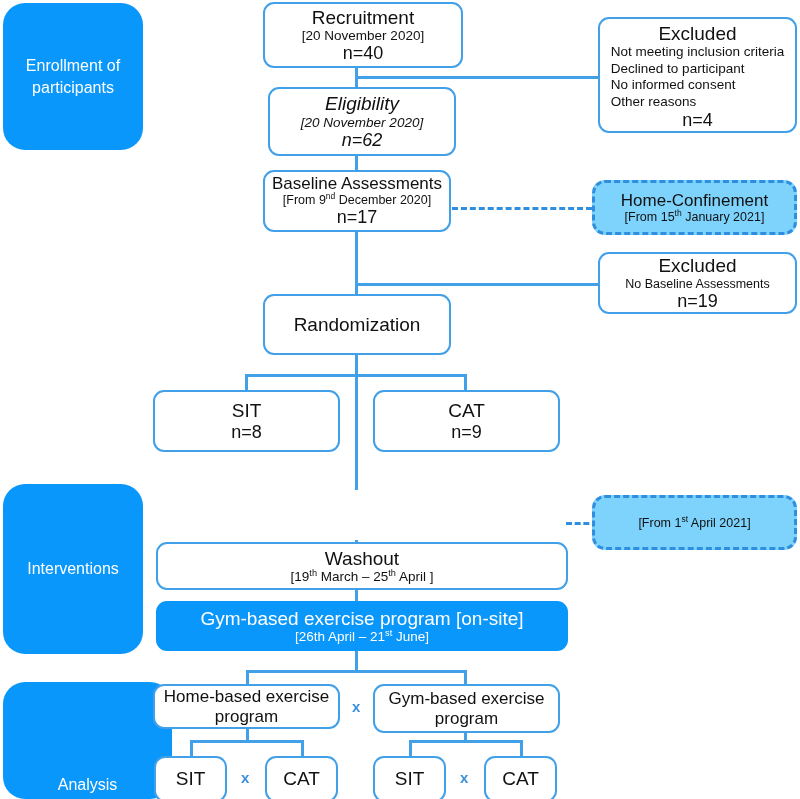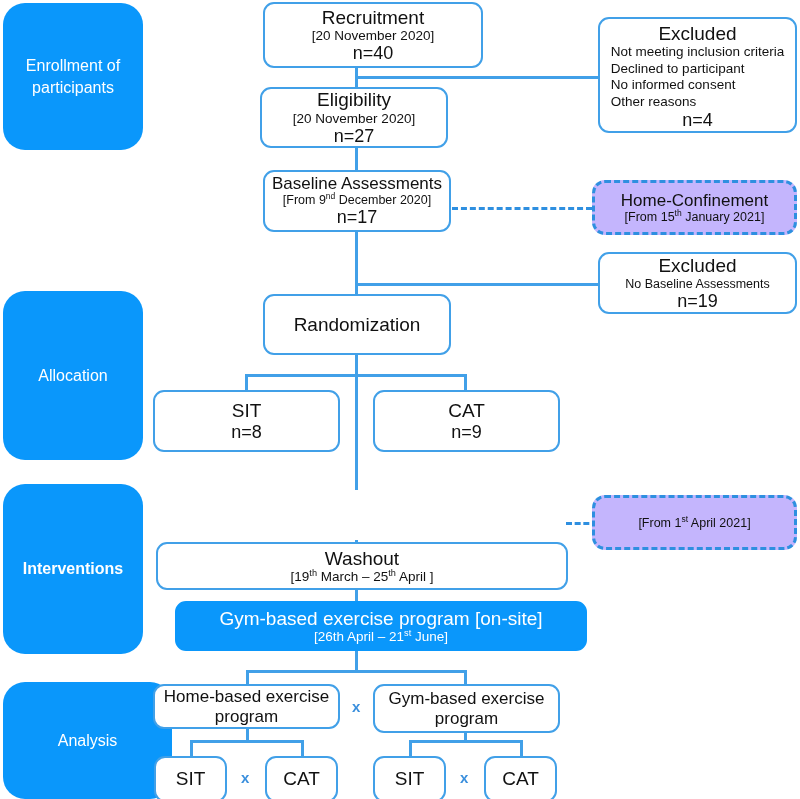--- a/index.html
+++ b/index.html
@@ -33,21 +33,21 @@
     border-radius: 11px;
     color: #111111;
   }
   .box-filled {
     background: #0a97fb;
     border: 2px solid #0a97fb;
     border-radius: 11px;
     color: #ffffff;
   }
   .box-dashed {
-    background: #c4b5fd;
+    background: #7dd3fc;
     border: 3px dashed #2e8fe0;
     border-radius: 13px;
     color: #111111;
   }
   .stage {
     position: absolute;
     box-sizing: border-box;
     background: #0a97fb;
     border-radius: 22px;
     color: #ffffff;
@@ -98,27 +98,24 @@
   }
 </style>
 </head>
 <body>
 
 <div id="canvas">
 
   <div class="stage" style="left:3px; top:3px; width:140px; height:147px;">
     <span>Enrollment of participants</span>
   </div>
-  <div class="stage" style="left:3px; top:291px; width:140px; height:169px;">
-    <span>Allocation</span>
-  </div>
-  <div class="stage" style="left:3px; top:484px; width:140px; height:170px;font-weight:bold;">
+  <div class="stage" style="left:3px; top:484px; width:140px; height:170px;">
     <span>Interventions</span>
   </div>
-  <div class="stage" style="left:3px; top:682px; width:169px; height:117px;">
+  <div class="stage" style="left:3px; top:682px; width:169px; height:117px;align-items:flex-end;">
     <span>Analysis</span>
   </div>
 
   <div class="ln ln-v" style="left:355px; top:66px; height:23px;"></div>
 
   <div class="ln ln-h" style="left:355px; top:76px; width:243px;"></div>
 
   <div class="ln ln-v" style="left:355px; top:146px; height:24px;"></div>
 
   <div class="ln ln-v" style="left:355px; top:232px; height:62px;"></div>
@@ -147,41 +144,41 @@
   <div class="ln ln-v" style="left:246px; top:729px; height:12px;"></div>
   <div class="ln ln-h" style="left:190px; top:740px; width:114px;"></div>
   <div class="ln ln-v" style="left:190px; top:740px; height:16px;"></div>
   <div class="ln ln-v" style="left:301px; top:740px; height:16px;"></div>
 
   <div class="ln ln-v" style="left:464px; top:729px; height:12px;"></div>
   <div class="ln ln-h" style="left:409px; top:740px; width:114px;"></div>
   <div class="ln ln-v" style="left:409px; top:740px; height:16px;"></div>
   <div class="ln ln-v" style="left:520px; top:740px; height:16px;"></div>
 
-  <div class="box box-outline" style="left:263px; top:2px; width:220px; height:66px;">
+  <div class="box box-outline" style="left:263px; top:2px; width:200px; height:66px;">
     <div class="t-title">Recruitment</div>
     <div class="t-sub">[20 November 2020]</div>
     <div class="t-n">n=40</div>
   </div>
 
   <div class="box box-outline" style="left:598px; top:17px; width:199px; height:116px; justify-content:flex-start; padding-top:4px;">
     <div class="t-title">Excluded</div>
     <div class="excl-list t-list">
       <div>Not meeting inclusion criteria</div>
       <div>Declined to participant</div>
       <div>No informed consent</div>
       <div>Other reasons</div>
     </div>
     <div class="t-n">n=4</div>
   </div>
 
-  <div class="box box-outline" style="left:260px; top:87px; width:188px; height:61px;">
+  <div class="box box-outline" style="left:268px; top:87px; width:188px; height:69px;font-style:italic;">
     <div class="t-title">Eligibility</div>
     <div class="t-sub">[20 November 2020]</div>
-    <div class="t-n">n=27</div>
+    <div class="t-n">n=62</div>
   </div>
 
   <div class="box box-outline" style="left:263px; top:170px; width:188px; height:62px;">
     <div class="t-title-sm">Baseline Assessments</div>
     <div class="t-sub-sm">
       <span>[From 9</span><sup>nd</sup><span> December 2020]</span>
     </div>
     <div class="t-n">n=17</div>
   </div>
 
@@ -219,21 +216,21 @@
     </div>
   </div>
 
   <div class="box box-outline" style="left:156px; top:542px; width:412px; height:48px;">
     <div class="t-title">Washout</div>
     <div class="t-sub">
       <span>[19</span><sup>th</sup><span> March – 25</span><sup>th</sup><span> April ]</span>
     </div>
   </div>
 
-  <div class="box box-filled" style="left:156px; top:601px; width:412px; height:50px;margin-left:19px;">
+  <div class="box box-filled" style="left:156px; top:601px; width:412px; height:50px;">
     <div class="t-title">Gym-based exercise program [on-site]</div>
     <div class="t-sub">
       <span>[26th April – 21</span><sup>st</sup><span> June]</span>
     </div>
   </div>
 
   <div class="box box-outline" style="left:153px; top:684px; width:187px; height:45px;">
     <div class="t-title-sm">Home-based exercise</div>
     <div class="t-title-sm">program</div>
   </div>

